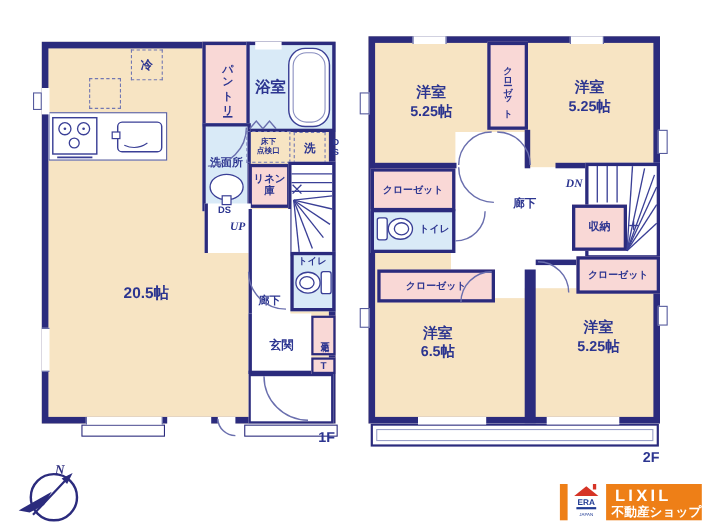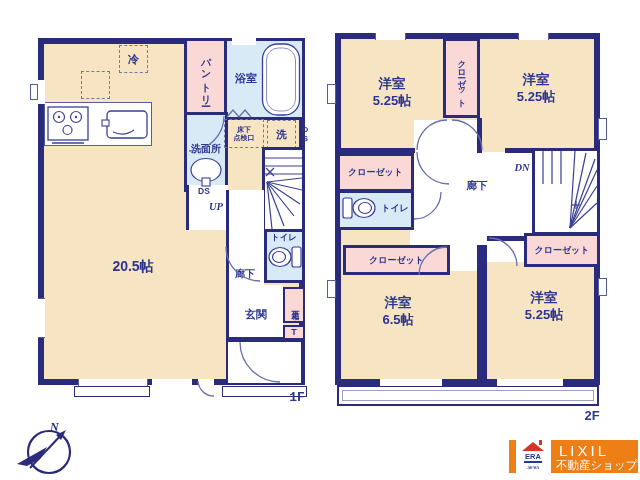--- a/index.html
+++ b/index.html
@@ -43,37 +43,43 @@
     </div>
   <div class="r dash" style="left:81px;top:71px;width:29px;height:28px;background:var(--beige);"></div>
 
   <div class="r bgW" style="left:44px;top:102px;width:108px;height:44px;border:1.5px solid var(--thin);"></div>
 
   <div class="r w3 bgP vt lab" style="left:184px;top:38px;width:44px;height:77px;font-size:10px;">
     <span>パントリー</span>
     </div>
 
   <div class="r w3 bgB" style="left:224px;top:38px;width:81px;height:82px;"></div>
-  <div class="r lab" style="left:226px;top:72px;width:40px;font-size:11px;">浴室</div>
+  <div class="r lab" style="left:226px;top:72px;width:40px;font-size:14px;">浴室</div>
 
   <div class="r w3 bgB" style="left:184px;top:112px;width:44px;height:80px;"></div>
   <div class="r lab" style="left:186px;top:143px;width:40px;font-size:10px;">洗面所</div>
 
   <div class="r dash lab" style="left:224px;top:119px;width:40px;height:29px;font-size:7px;">
     <div>
         <div>床下</div>
          <div>点検口</div>
       </div>
     </div>
   <div class="r dash" style="left:267px;top:120px;width:29px;height:29px;font-size:10.5px;">
     <span>洗</span>
     </div>
 
   <div class="r vt lab" style="left:299px;top:123px;width:11px;height:22px;font-size:8px;letter-spacing:0;">DS</div>
 
+  <div class="r w3 bgP lab" style="left:226px;top:149px;width:38px;height:40px;font-size:9.5px;display:flex;align-items:center;justify-content:center;">
+    <div>
+        <div>リネン</div>
+         <div>庫</div>
+      </div>
+    </div>
 
   <div class="r w3 bgW" style="left:262px;top:147px;width:43px;height:86px;"></div>
 
   <div class="r bgW" style="left:186px;top:185px;width:42px;height:45px;border-left:3px solid var(--wall);"></div>
   <div class="r bgW" style="left:226px;top:190px;width:38px;height:150px;border-left:3px solid var(--wall);"></div>
   <div class="r bgW" style="left:226px;top:285px;width:57px;height:55px;border-left:3px solid var(--wall);border-bottom:3px solid var(--wall);"></div>
 
   <div class="r lab" style="left:192px;top:187px;width:24px;font-size:8.5px;">DS</div>
   <div class="r it lab" style="left:204px;top:201px;width:24px;font-size:10.5px;">UP</div>
 
@@ -96,21 +102,21 @@
 
   <div class="r bgW" style="left:38px;top:80px;width:7px;height:24px;z-index:4;"></div>
   <div class="r bgW" style="left:30px;top:84px;width:8px;height:16px;border:1.2px solid var(--thin);z-index:4;"></div>
   <div class="r bgW" style="left:38px;top:298px;width:7px;height:40px;z-index:4;border-top:1px solid var(--thin);border-bottom:1px solid var(--thin);"></div>
   <div class="r bgW" style="left:78px;top:379px;width:70px;height:7px;z-index:4;border-left:1px solid var(--thin);border-right:1px solid var(--thin);"></div>
   <div class="r bgW" style="left:152px;top:379px;width:40px;height:7px;z-index:4;"></div>
   <div class="r bgW" style="left:198px;top:379px;width:16px;height:7px;z-index:4;"></div>
   <div class="r bgW" style="left:74px;top:386px;width:76px;height:11px;border:1.5px solid var(--wall);"></div>
   <div class="r bgW" style="left:232px;top:38px;width:24px;height:7px;z-index:4;"></div>
 
-  <div class="r lab" style="left:282px;top:391px;width:30px;font-size:13px;font-family:Liberation Mono, monospace;">1F</div>
+  <div class="r lab" style="left:282px;top:391px;width:30px;font-size:13px;">1F</div>
 
   <div class="r" style="left:335px;top:33px;width:265px;height:352px;border:6px solid var(--wall);background:var(--beige);"></div>
 
   <div class="r bgW" style="left:414px;top:120px;width:63px;height:34px;"></div>
   <div class="r bgW" style="left:410px;top:152px;width:122px;height:110px;"></div>
   <div class="r bgW" style="left:450px;top:243px;width:27px;height:28px;"></div>
 
   <div class="r" style="left:339px;top:148px;width:76px;height:5px;background:var(--wall);"></div>
   <div class="r" style="left:505px;top:148px;width:95px;height:5px;background:var(--wall);"></div>
   <div class="r" style="left:477px;top:118px;width:5px;height:35px;background:var(--wall);"></div>
@@ -130,20 +136,23 @@
   <div class="r w3 bgP lab" style="left:337px;top:153px;width:77px;height:39px;font-size:9px;display:flex;align-items:center;justify-content:center;">
     <span>クローゼット</span>
     </div>
   <div class="r w3 bgB" style="left:337px;top:190px;width:77px;height:40px;"></div>
   <div class="r lab" style="left:376px;top:203px;width:38px;font-size:9px;">トイレ</div>
 
   <div class="r lab" style="left:455px;top:180px;width:44px;font-size:10.5px;">廊下</div>
   <div class="r it lab" style="left:508px;top:162px;width:28px;font-size:10.5px;">DN</div>
 
   <div class="r w3 bgW" style="left:532px;top:148px;width:68px;height:87px;"></div>
+  <div class="r w3 bgP lab" style="left:520px;top:186px;width:50px;height:42px;font-size:10px;display:flex;align-items:center;justify-content:center;z-index:2;">
+    <span>収納</span>
+    </div>
 
   <div class="r w3 bgP lab" style="left:524px;top:233px;width:76px;height:34px;font-size:9px;display:flex;align-items:center;justify-content:center;">
     <span>クローゼット</span>
     </div>
   <div class="r w3 bgP lab" style="left:343px;top:245px;width:107px;height:30px;font-size:9px;display:flex;align-items:center;justify-content:center;">
     <span>クローゼット</span>
     </div>
 
   <div class="r lab" style="left:366px;top:295px;width:64px;font-size:13.5px;">洋室</div>
   <div class="r lab" style="left:366px;top:313px;width:64px;font-size:13px;">6.5帖</div>
@@ -262,16 +271,16 @@
   <div class="r" style="left:509px;top:440px;width:7px;height:33px;background:var(--orange);"></div>
   <div class="r bgW" style="left:518px;top:440px;width:30px;height:33px;"></div>
   <svg width="640" height="480" viewBox="0 0 640 480" style="z-index:12;">
     <polygon points="522,451 533,442 544,451" fill="#d63426"></polygon>
     <rect x="539" y="440" width="3" height="5" fill="#d63426"></rect>
     <text x="533" y="459" text-anchor="middle" font-size="7.5" font-weight="bold" fill="#1f3a93" font-family="Liberation Sans, sans-serif">ERA</text>
     <rect x="524" y="461" width="18" height="2" fill="#1f3a93"></rect>
     <text x="533" y="469" text-anchor="middle" font-size="4" fill="#1f3a93" font-family="Liberation Sans, sans-serif">JAPAN</text>
   </svg>
   <div class="r" style="left:551px;top:440px;width:87px;height:33px;background:var(--orange);"></div>
-  <div class="r" style="left:559px;top:442px;font-size:15px;font-weight:400;letter-spacing:3px;color:#ffffff;z-index:13;">LIXIL</div>
-  <div class="r" style="left:556px;top:458px;font-size:11.5px;font-weight:400;color:#ffffff;z-index:13;">不動産ショップ</div>
+  <div class="r" style="left:559px;top:442px;font-size:15px;font-weight:700;letter-spacing:3px;color:#ffffff;z-index:13;">LIXIL</div>
+  <div class="r" style="left:556px;top:458px;font-size:11.5px;font-weight:700;color:#ffffff;z-index:13;">不動産ショップ</div>
 
 </div>
 
 </body></html>

